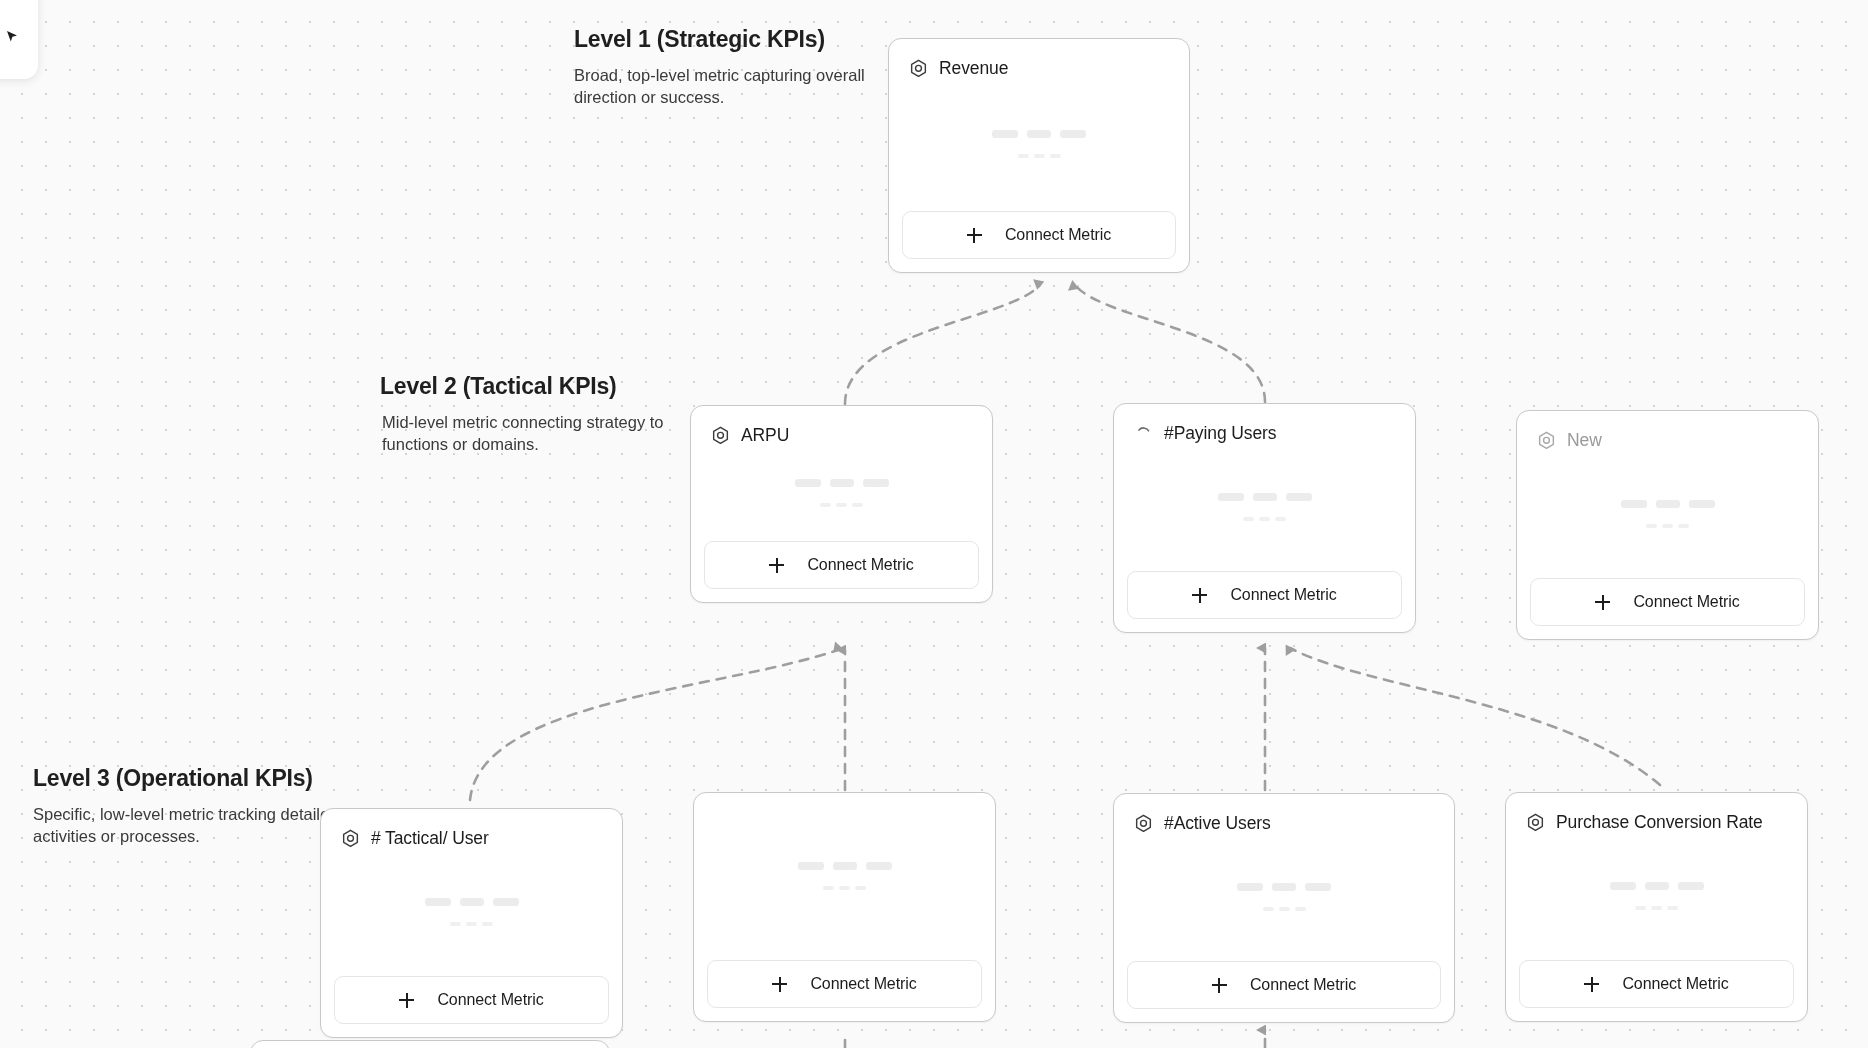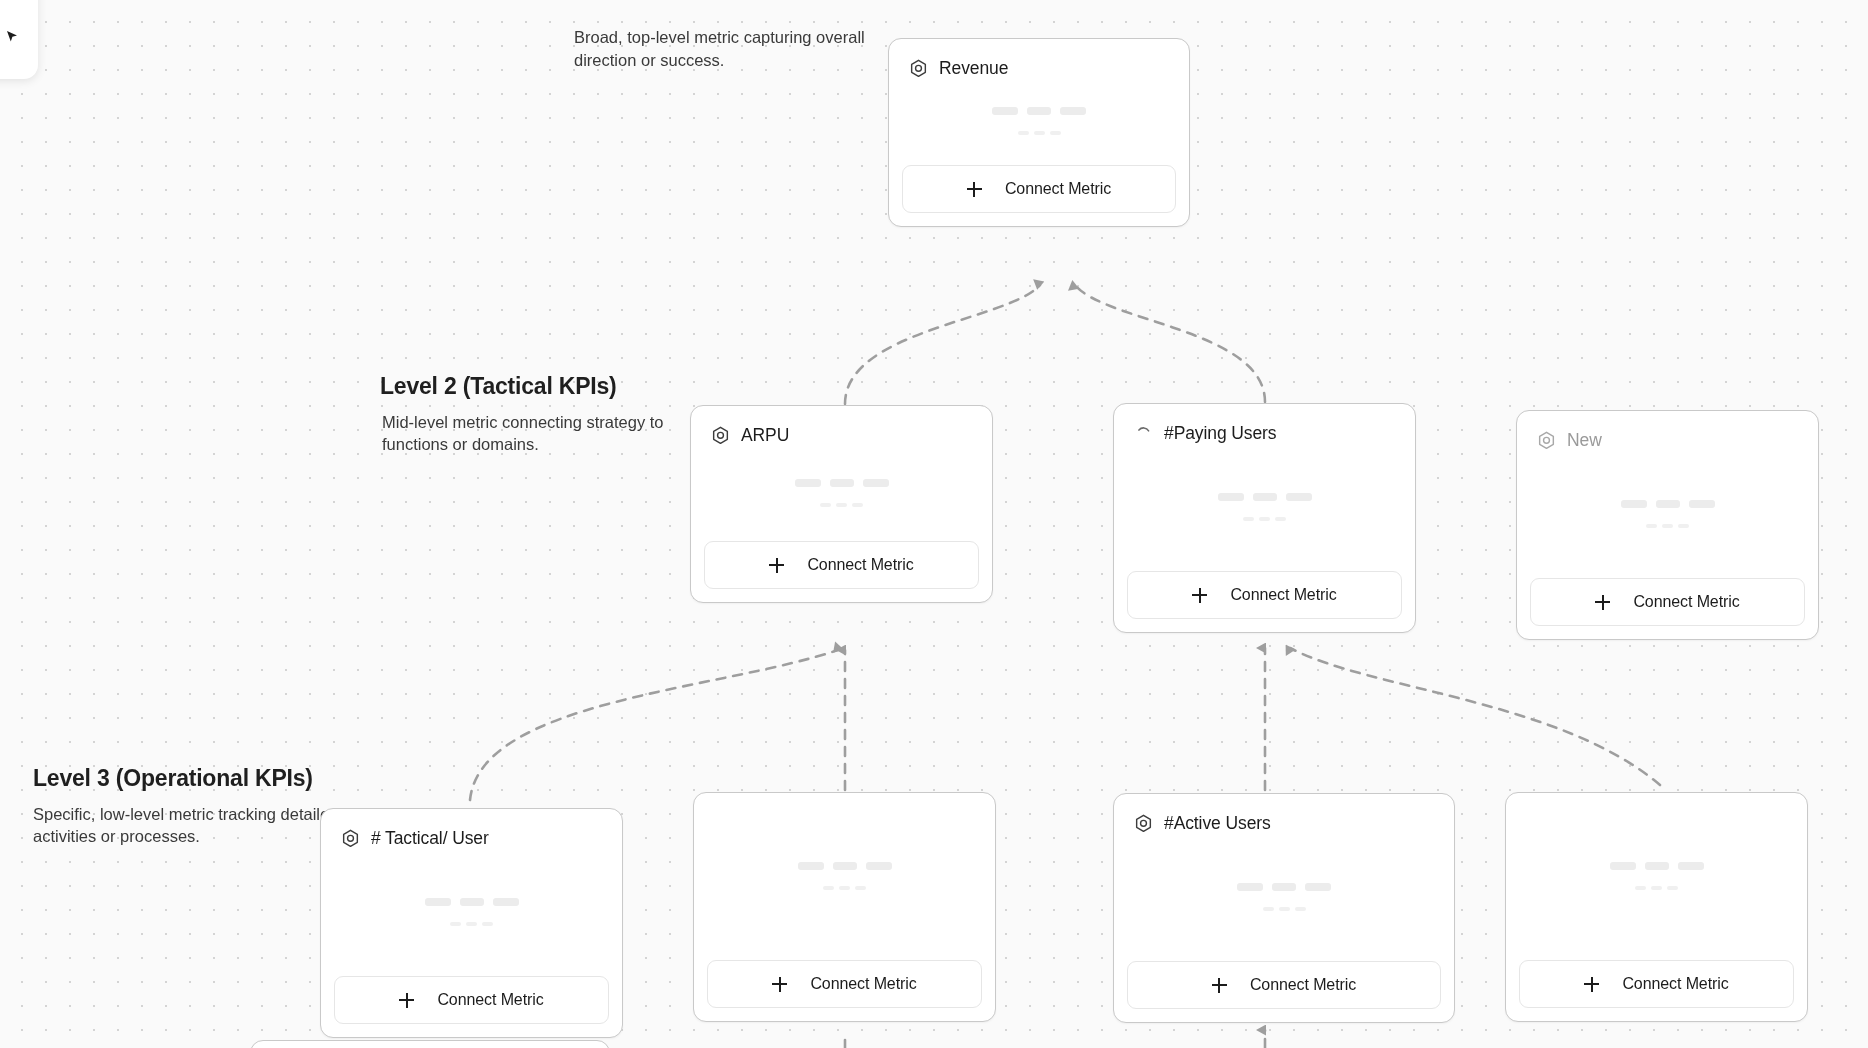--- a/index.html
+++ b/index.html
@@ -200,34 +200,35 @@
     </g>
   </svg>
 
   <div class="corner-panel">
     <svg class="corner-glyph" viewBox="0 0 14 14" xmlns="http://www.w3.org/2000/svg">
       <path d="M1 1 L11 5.5 L6.4 6.8 L4.8 11.6 Z" fill="#1c1c1c"></path>
     </svg>
   </div>
 
   <div class="level-label lvl1">
+    <div class="level-title">Level 1 (Strategic KPIs)</div>
     <div class="level-desc">Broad, top-level metric capturing overall direction or success.</div>
   </div>
 
   <div class="level-label lvl2">
     <div class="level-title">Level 2 (Tactical KPIs)</div>
     <div class="level-desc">Mid-level metric connecting strategy to functions or domains.</div>
   </div>
 
   <div class="level-label lvl3">
     <div class="level-title">Level 3 (Operational KPIs)</div>
     <div class="level-desc">Specific, low-level metric tracking detailed activities or processes.</div>
   </div>
 
-  <div class="card" style="left:888px; top:38px; width:302px; height:189px;">
+  <div class="card" style="left:888px; top:38px; width:302px; height:235px;">
     <div class="card-head">
       <svg class="card-icon" viewBox="0 0 20 20" xmlns="http://www.w3.org/2000/svg">
         <path d="M10 1.4 L17.2 5.6 L17.2 14 L10 18.2 L2.8 14 L2.8 5.6 Z" fill="none" stroke="#3d3d3d" stroke-width="1.5" stroke-linejoin="round"></path>
         <circle cx="10" cy="9.8" r="3.1" fill="none" stroke="#3d3d3d" stroke-width="1.5"></circle>
       </svg>
       <span class="card-title">Revenue</span>
     </div>
     <div class="card-body">
       <div class="skeleton-row">
         <span class="sk a"></span>
@@ -388,20 +389,27 @@
         <span class="sk c"></span>
       </div>
     </div>
     <div class="connect-btn">
       <span class="plus"></span>
       <span>Connect Metric</span>
     </div>
   </div>
 
   <div class="card" style="left:1505px; top:792px; width:303px; height:230px;">
+    <div class="card-head">
+      <svg class="card-icon" viewBox="0 0 20 20" xmlns="http://www.w3.org/2000/svg">
+        <path d="M10 1.4 L17.2 5.6 L17.2 14 L10 18.2 L2.8 14 L2.8 5.6 Z" fill="none" stroke="#3d3d3d" stroke-width="1.5" stroke-linejoin="round"></path>
+        <circle cx="10" cy="9.8" r="3.1" fill="none" stroke="#3d3d3d" stroke-width="1.5"></circle>
+      </svg>
+      <span class="card-title">Purchase Conversion Rate</span>
+    </div>
     <div class="card-body">
       <div class="skeleton-row">
         <span class="sk a"></span>
         <span class="sk b"></span>
         <span class="sk c"></span>
       </div>
       <div class="skeleton-row small">
         <span class="sk a"></span>
         <span class="sk b"></span>
         <span class="sk c"></span>

